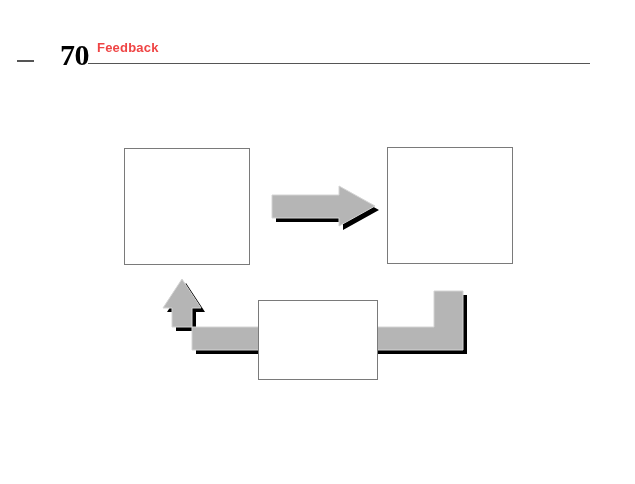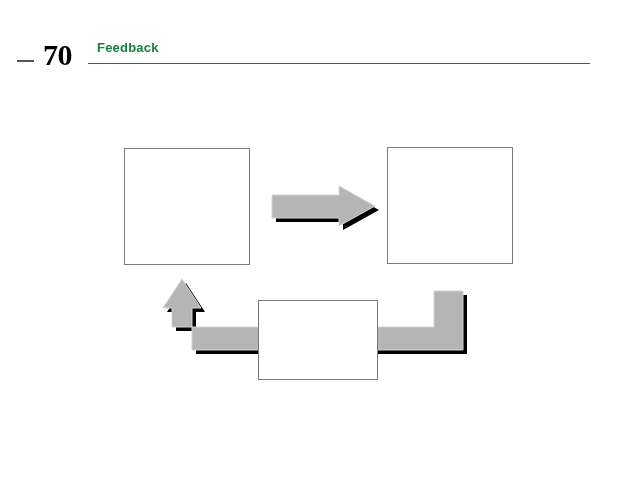--- a/index.html
+++ b/index.html
@@ -25,37 +25,37 @@
     top: 60px;
     width: 17px;
     height: 2px;
     background: #555555;
   }
   #slide-number {
     position: absolute;
     left: 43px;
     top: 38px;
     width: 46px;
-    text-align: left;
+    text-align: right;
     font-family: "Liberation Serif", serif;
     font-weight: bold;
     font-size: 30px;
     line-height: 34px;
     color: #000000;
     letter-spacing: -0.5px;
   }
   #title-text {
     position: absolute;
     left: 97px;
     top: 40px;
     font-family: "Liberation Sans", sans-serif;
     font-weight: bold;
     font-size: 13px;
     line-height: 15px;
-    color: #15803d;
+    color: #ef4444;
     letter-spacing: 0.2px;
   }
   #header-rule {
     position: absolute;
     left: 88px;
     top: 63px;
     width: 502px;
     height: 1px;
     background: #555555;
   }

